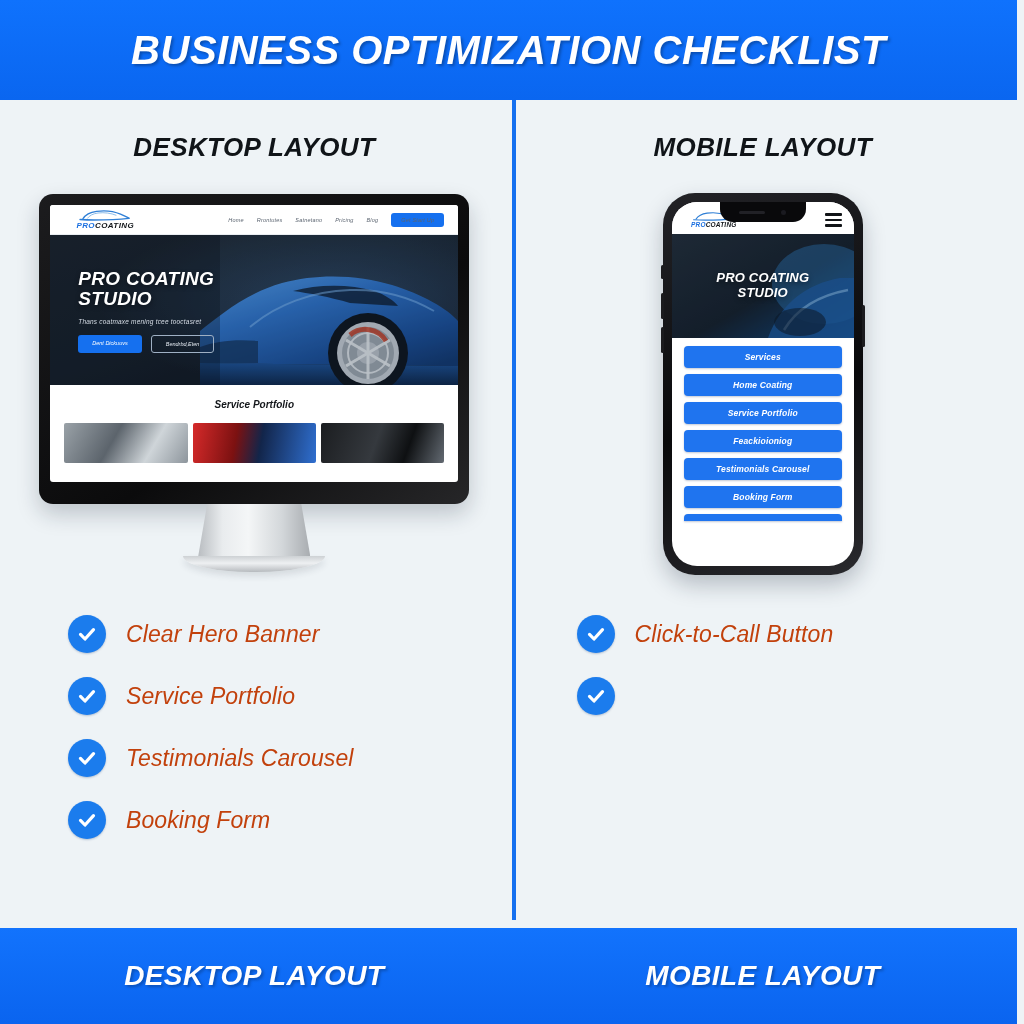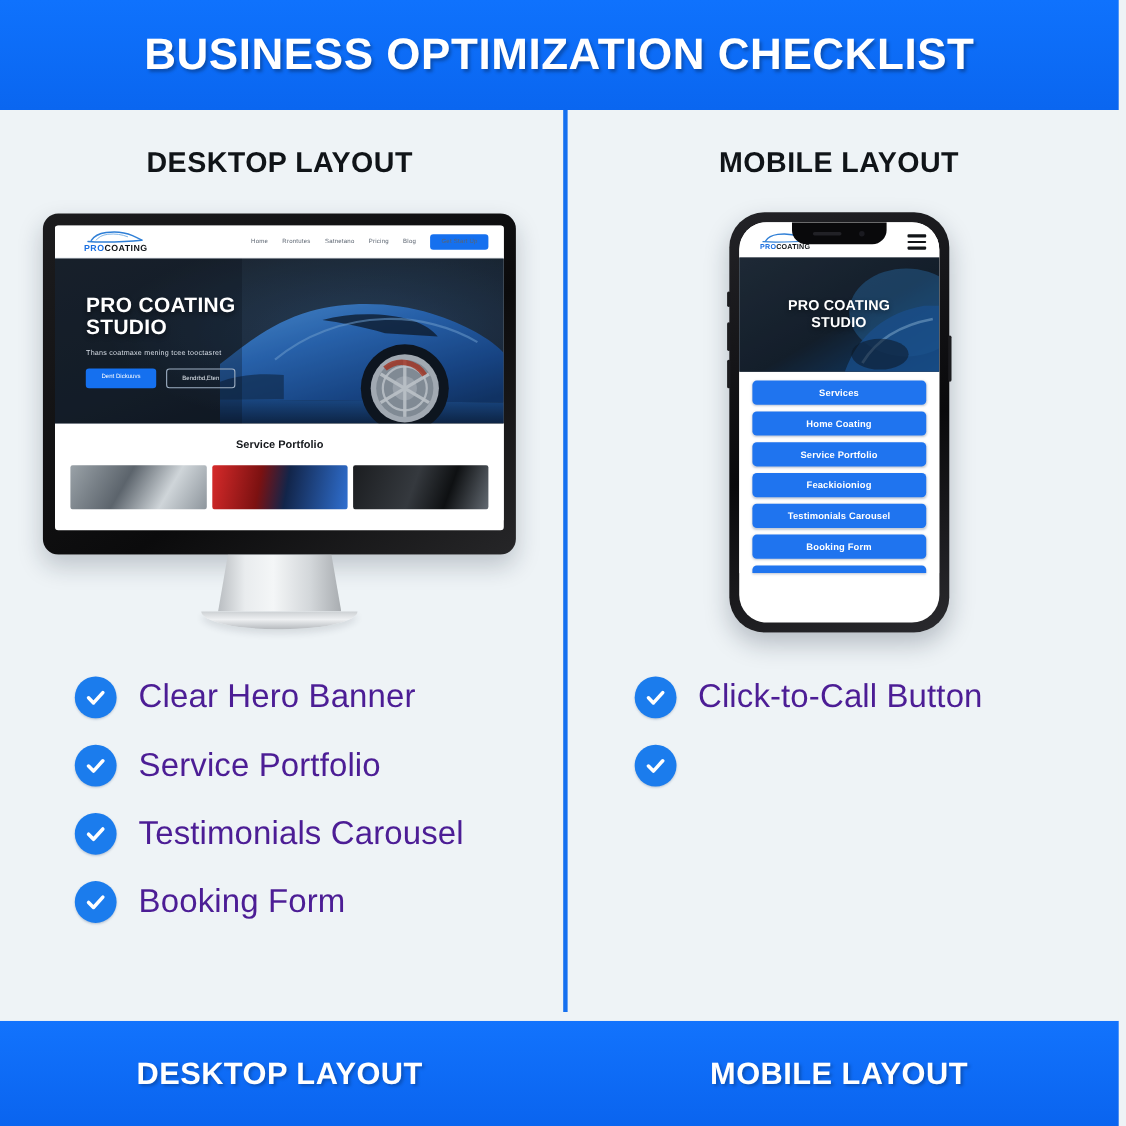--- a/index.html
+++ b/index.html
@@ -7,21 +7,21 @@
   html, body {
     width: 1024px; height: 1024px;
     font-family: "Liberation Sans", sans-serif;
     background: #eef3f6;
     overflow: hidden;
   }
   .page {
     position: relative;
     width: 1017px; height: 1024px;
     background: #eef3f6;
-    display: flex; flex-direction: column;
+    display: flex; flex-direction: column; font-style: italic;
   }
 
   
   .header {
     height: 100px;
     background: #0d6efd;
     background: linear-gradient(180deg,#0f72fd 0%,#0a66f0 100%);
     display: flex; align-items: center; justify-content: center;
     flex: 0 0 100px;
   }
@@ -244,21 +244,21 @@
   .check-row { display: flex; align-items: center; gap: 20px; }
   .check-badge {
     width: 38px; height: 38px; border-radius: 50%;
     background: #1b7ced;
     display: flex; align-items: center; justify-content: center;
     flex: 0 0 38px;
     box-shadow: 0 1px 2px rgba(10,50,110,.25);
   }
   .check-badge svg { display:block; }
   .check-label {
-    font-size: 30px; color: #4c1d95; letter-spacing: 0.1px;
+    font-size: 23px; color: #c2410c; letter-spacing: 0.1px;
     white-space: nowrap;
   }
 
   
   .footer {
     flex: 0 0 96px;
     background: #0d6efd;
     background: linear-gradient(180deg,#1273fd 0%,#0a64ef 100%);
     display: flex;
   }

